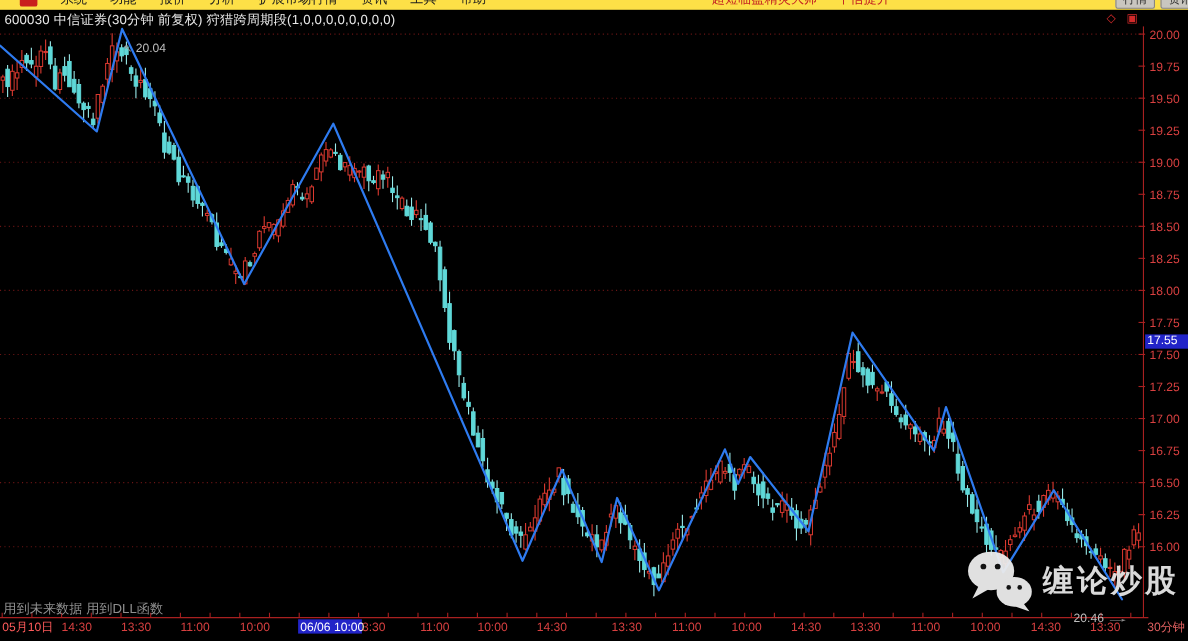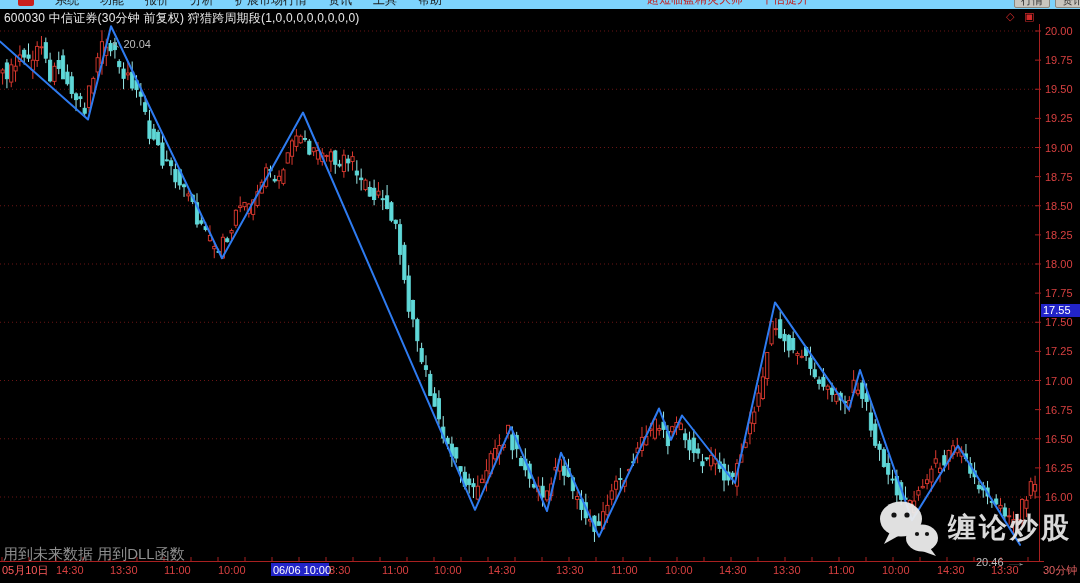--- a/index.html
+++ b/index.html
@@ -1,19 +1,19 @@
 <!DOCTYPE html>
 <html><head>
 <meta charset="utf-8">
 <style>
   html,body{margin:0;padding:0;}
   body{width:1080px;height:583px;background:#000;position:relative;overflow:hidden;
        font-family:"Liberation Sans","DejaVu Sans",sans-serif;}
   
-  .menubar{position:absolute;left:0;top:0;width:1080px;height:9px;background:#7dd3fc;overflow:hidden;z-index:5;}
+  .menubar{position:absolute;left:0;top:0;width:1080px;height:9px;background:#fde047;overflow:hidden;z-index:5;}
   .mb-inner{height:20px;display:flex;align-items:center;transform:translateY(-11px);white-space:nowrap;}
   .mb-logo{width:16px;height:14px;background:#c9201d;border-radius:2px;margin-left:18px;flex:0 0 auto;}
   .mb-item{font-size:12px;color:#1c1c1c;margin-left:21px;cursor:default;}
   .mb-promo{font-size:12px;color:#c32222;margin-left:205px;}
   .mb-promo2{font-size:12px;color:#c32222;margin-left:18px;}
   .mb-btn{font-size:11px;color:#333;background:#c9c6bf;border:1px solid #8a877f;
           padding:1px 6px;margin-left:5px;border-radius:2px;}
   .mb-btn:first-of-type{margin-left:205px;}
   
   .titlebar{position:absolute;left:0;top:9px;width:1080px;height:15px;background:#000;z-index:5;}
@@ -22,21 +22,21 @@
   
   #chart-svg{position:absolute;left:0;top:0;z-index:1;}
   
   .price-tag{position:absolute;left:1041px;top:304px;width:39px;height:13px;background:#2224c8;
              color:#fff;font-size:11px;line-height:13px;padding-left:2px;z-index:4;}
   
   .anno{position:absolute;z-index:3;color:#bdbdbd;font-size:11px;white-space:nowrap;margin-top:15px;}
   .anno .arr{color:#9a9a9a;font-size:10px;}
   .anno-1559 .arr{display:inline-block;transform:scaleX(2.4);transform-origin:left center;color:#9a9a9a;}
   
-  .warning{position:absolute;left:3px;top:545px;font-size:15px;color:#8f8f8f;z-index:3;}
+  .warning{position:absolute;left:3px;top:545px;font-size:12px;color:#8f8f8f;z-index:3;}
   
   .watermark{position:absolute;left:878px;top:500px;display:flex;align-items:center;z-index:6;opacity:.95;}
   .wm-text{font-size:28px;font-weight:bold;color:#e6e6e6;letter-spacing:3px;margin-left:6px;
            font-family:"DejaVu Sans","Liberation Sans",sans-serif;}
 </style>
 </head>
 <body>
 
 <svg id="chart-svg" width="1080" height="583">
     <line x1="0" y1="31" x2="1039" y2="31" stroke="#6b1515" stroke-width="1" stroke-dasharray="1,3"></line>

